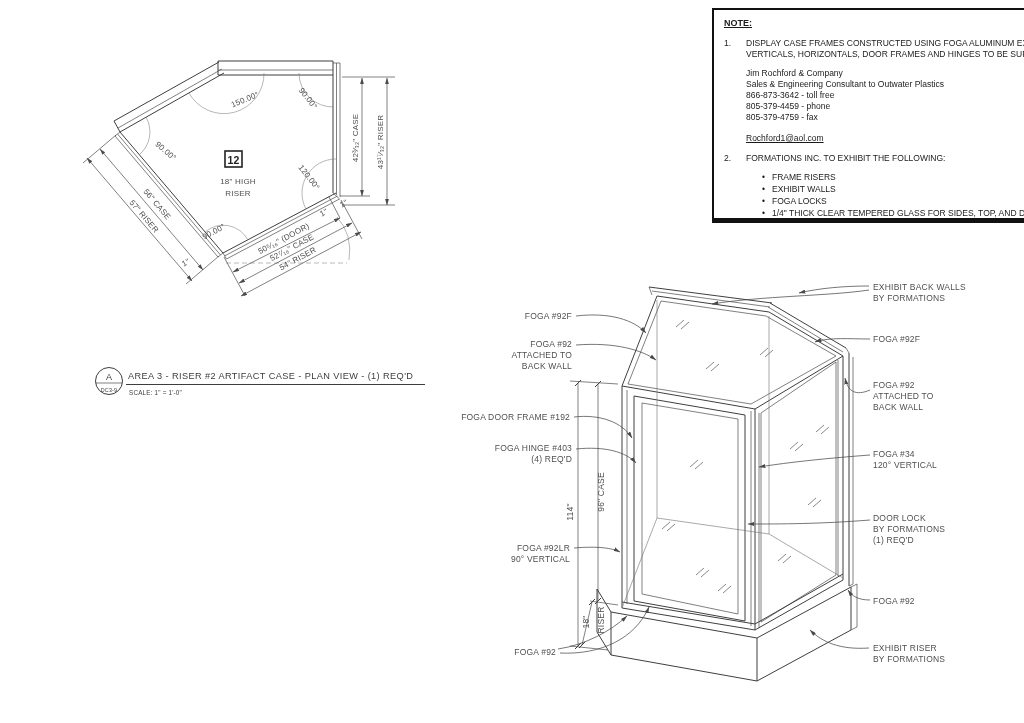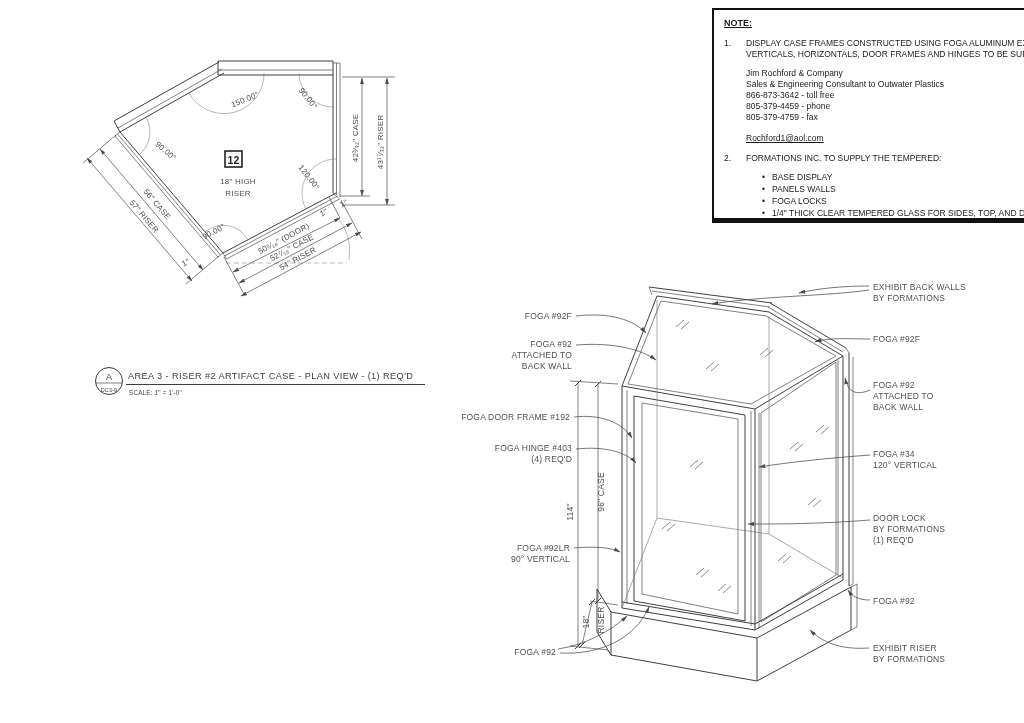--- a/index.html
+++ b/index.html
@@ -284,28 +284,28 @@
 VERTICALS, HORIZONTALS, DOOR FRAMES AND HINGES TO BE SUPPLIED BY:</span>
   </div>
   <div class="nb-contact">Jim Rochford &amp; Company
 Sales &amp; Engineering Consultant to Outwater Plastics
 866-873-3642 - toll free
 805-379-4459 - phone
 805-379-4759 - fax</div>
   <div class="nb-email">Rochford1@aol.com</div>
   <div class="nb-item">
     <span class="nb-num">2.</span>
-    <span class="nb-lines">FORMATIONS INC. TO SUPPLY THE TEMPERED:</span>
+    <span class="nb-lines">FORMATIONS INC. TO EXHIBIT THE FOLLOWING:</span>
   </div>
   <div class="nb-bullets">
     <div class="nb-bullet">
-        <span class="nb-lines">BASE DISPLAY</span>
+        <span class="nb-lines">FRAME RISERS</span>
       </div>
     <div class="nb-bullet">
-        <span class="nb-lines">PANELS WALLS</span>
+        <span class="nb-lines">EXHIBIT WALLS</span>
       </div>
     <div class="nb-bullet">
         <span class="nb-lines">FOGA LOCKS</span>
       </div>
     <div class="nb-bullet">
         <span class="nb-lines">1/4" THICK CLEAR TEMPERED GLASS FOR SIDES, TOP, AND DOORS.
 ALL GLASS PANELS TO HAVE FLAT POLISHED EDGES.</span>
       </div>
 
   </div>

